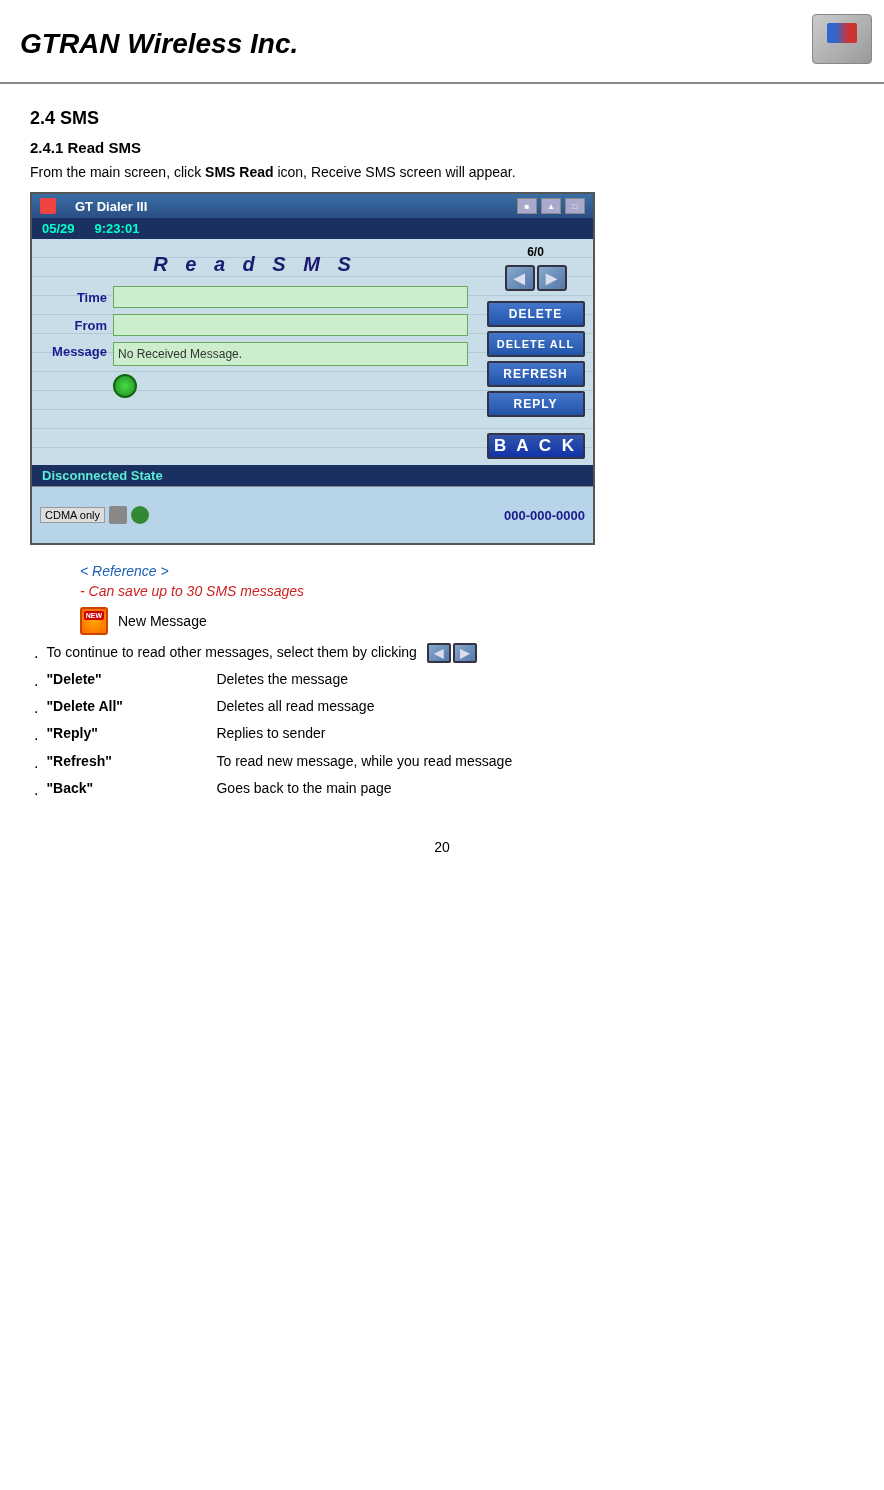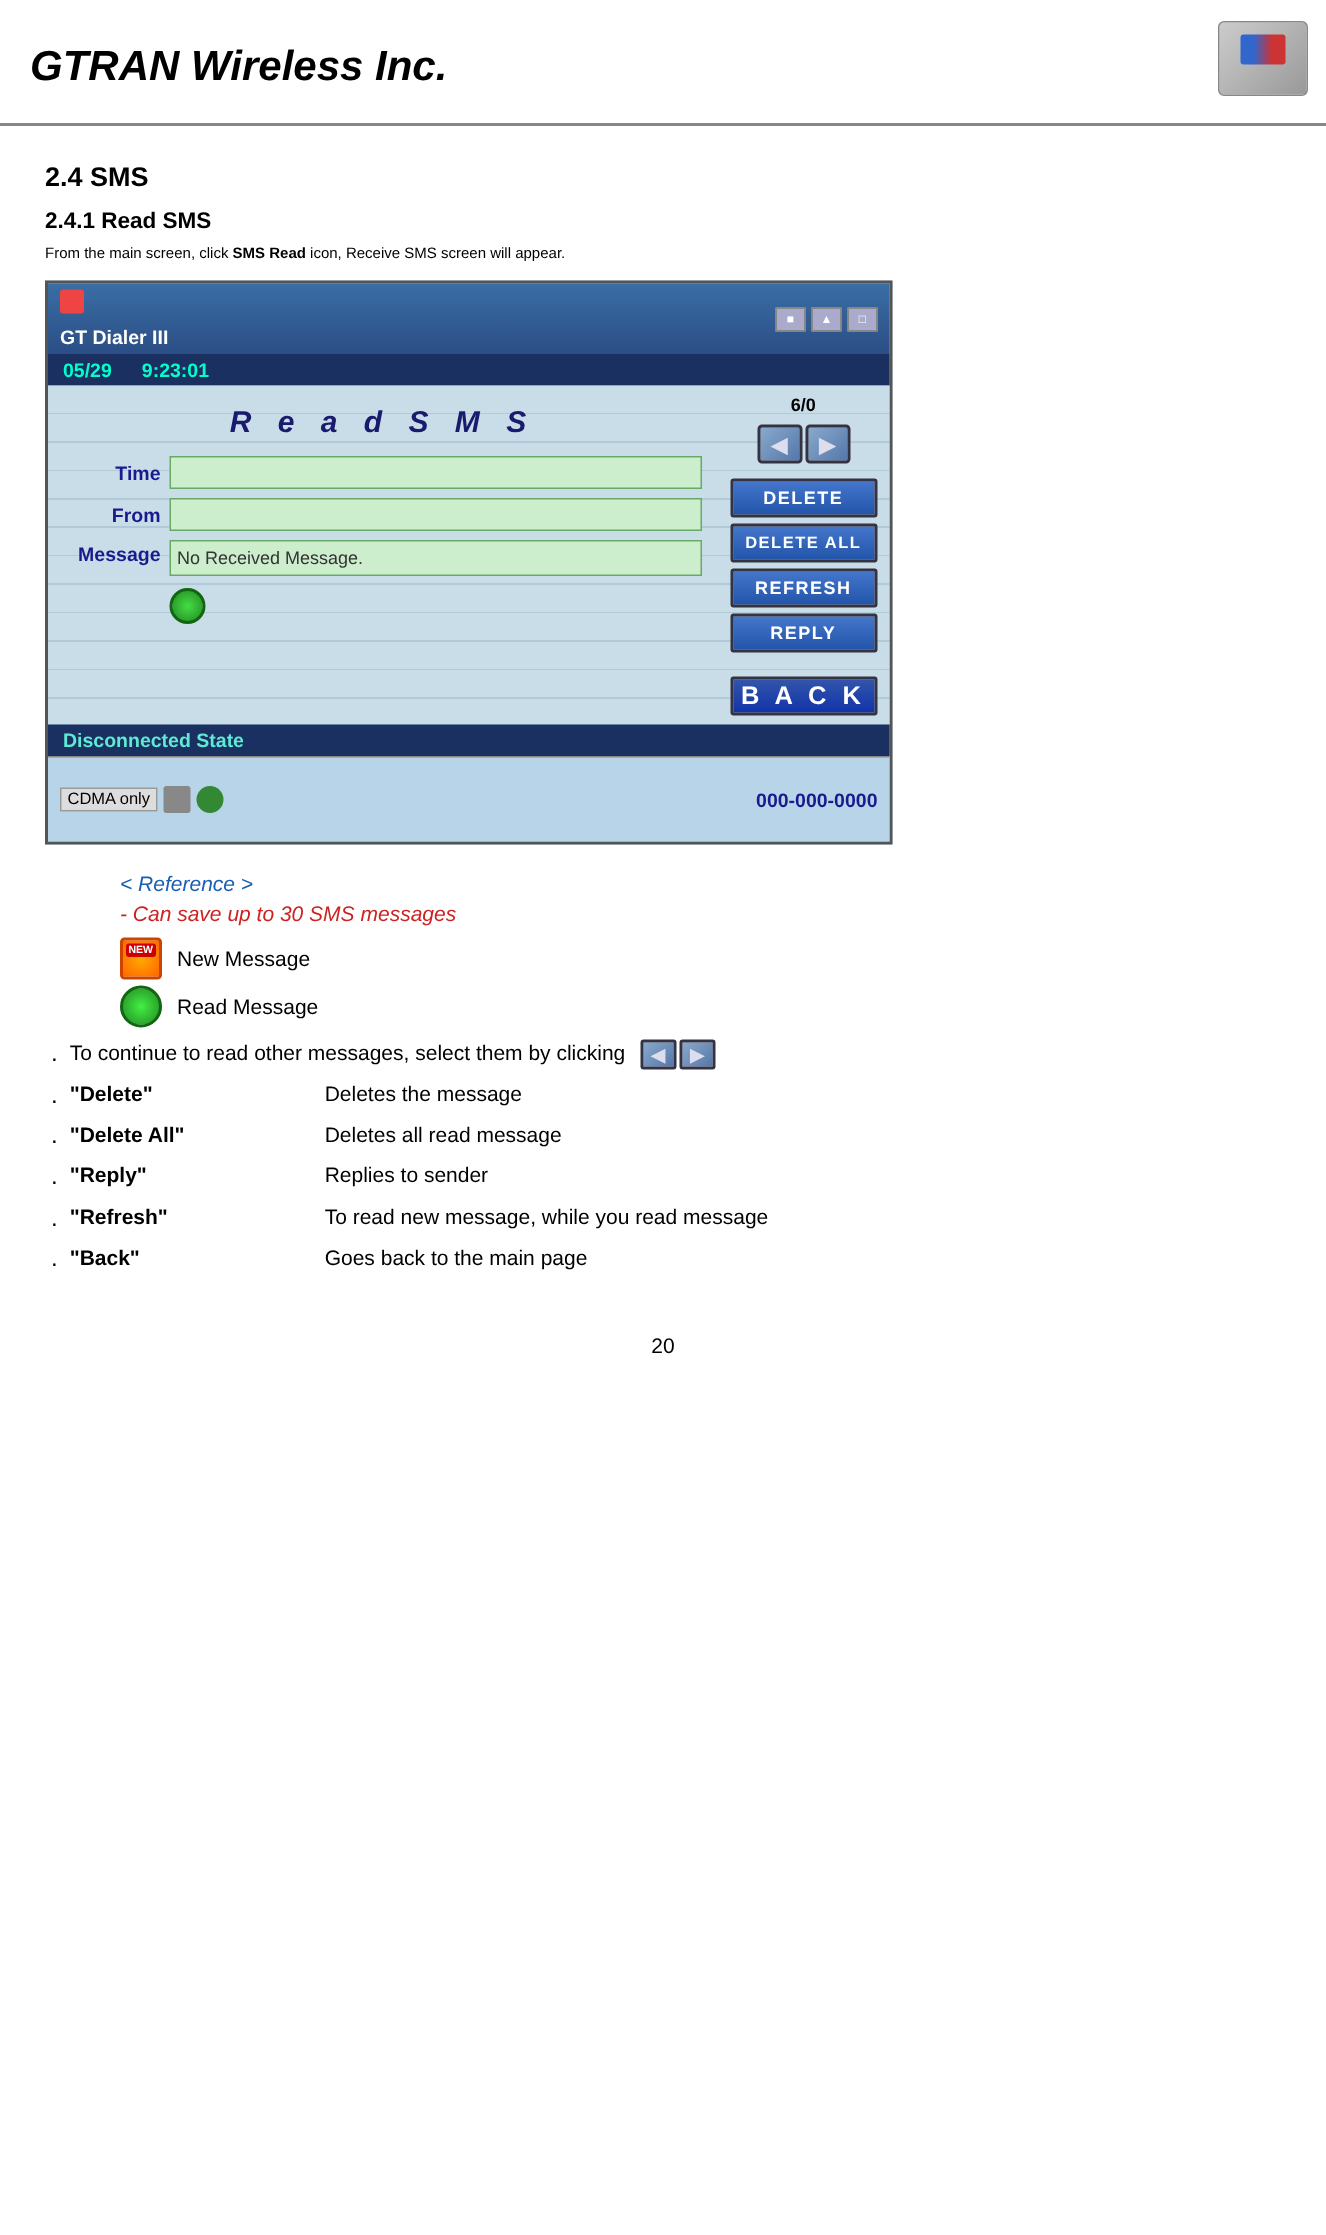--- a/index.html
+++ b/index.html
@@ -64,21 +64,21 @@
       font-size: 18px;
       font-weight: bold;
       margin-bottom: 10px;
     }
     .subsection-title {
       font-size: 15px;
       font-weight: bold;
       margin-bottom: 8px;
     }
     .intro-text {
-      font-size: 10px;
+      font-size: 14px;
       margin-bottom: 12px;
     }
     .intro-text strong {
       font-weight: bold;
     }
 
     
     .sms-screen {
       width: 565px;
       border: 2px solid #555;
@@ -89,22 +89,22 @@
     .sms-titlebar {
       background: linear-gradient(to bottom, #3a6ea5, #2a4e85);
       color: white;
       display: flex;
       align-items: center;
       padding: 4px 8px;
       justify-content: space-between;
     }
     .sms-titlebar-left {
       display: flex;
-      gap: 8px;
-      flex-direction: column;
+      align-items: center;
+      gap: 19px;
     }
     .title-icon {
       width: 16px;
       height: 16px;
       background: #e44;
       border-radius: 2px;
       display: inline-block;
     }
     .sms-titlebar-title {
       font-size: 13px;
@@ -522,24 +522,20 @@
   </div>
 
   <div class="reference-section">
     <div class="reference-header">&lt; Reference &gt;</div>
     <div class="reference-subtext">- Can save up to 30 SMS messages</div>
 
     <div class="icon-row">
       <div class="msg-icon-new"></div>
       <span class="icon-label">New Message</span>
     </div>
-    <div class="icon-row">
-      <div class="msg-icon-read"></div>
-      <span class="icon-label">Read Message</span>
-    </div>
   </div>
 
   <div class="bullet-list">
 
     <div class="bullet-item">
       <span class="bullet-dot">.</span>
       <div>
         <span>To continue to read other messages, select them by clicking</span>
         <span class="arrow-icon-inline">
           <span class="arrow-box-inline">◀</span>

